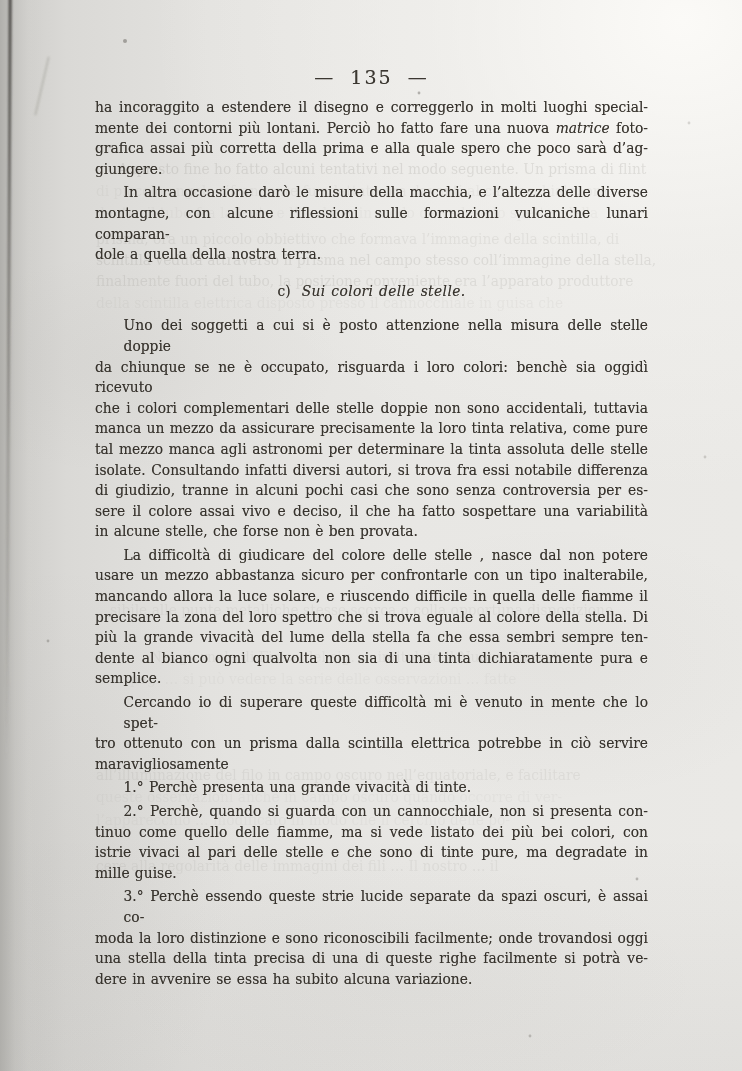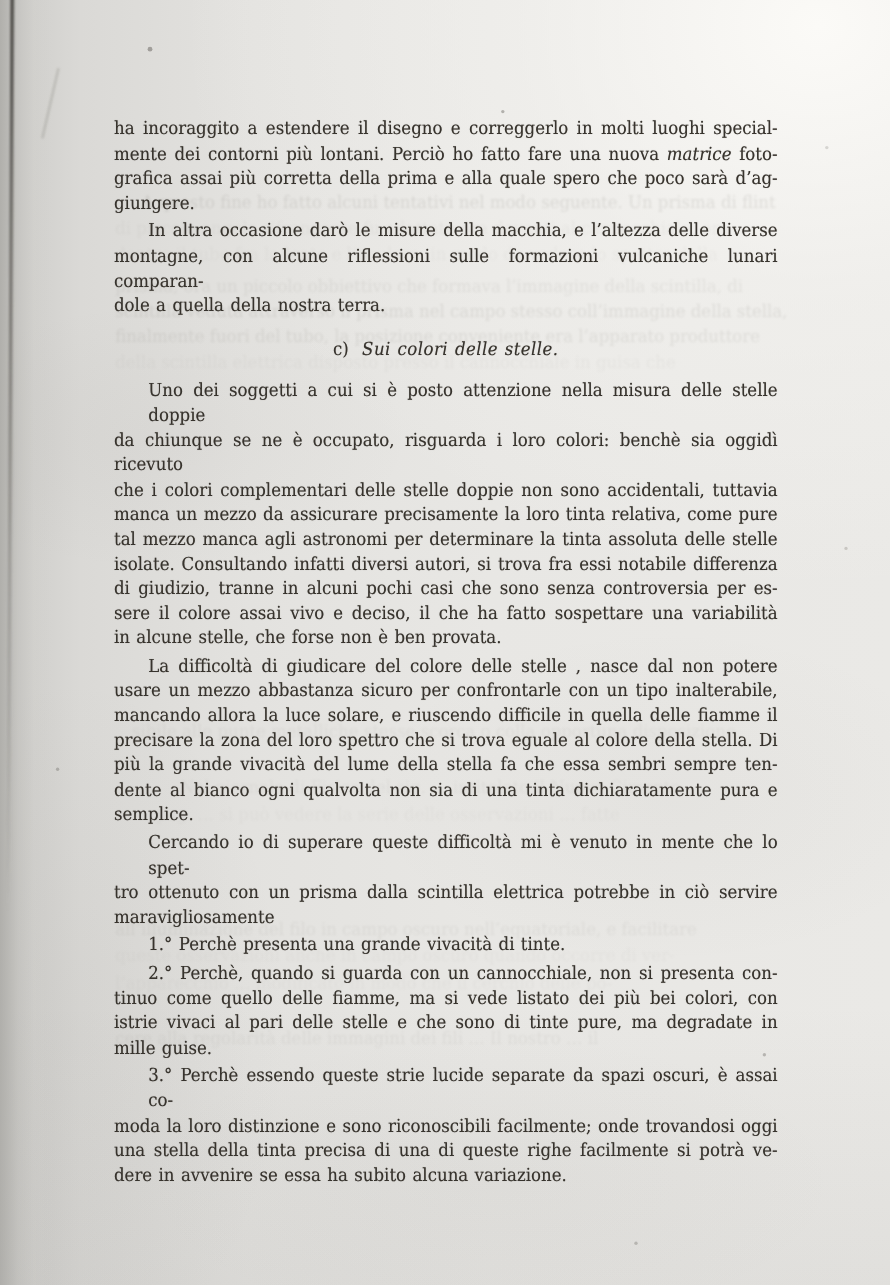--- a/index.html
+++ b/index.html
@@ -72,20 +72,21 @@
       <span class="gf" style="left: 96px; top: 273px; opacity: 0.15;">finalmente fuori del tubo, la posizione conveniente era l’apparato produttore</span>
       <span class="gf" style="left: 96px; top: 295px; opacity: 0.07;">della scintilla elettrica disposto presso il cannocchiale in guisa che</span>
       <span class="gf" style="left: 110px; top: 602px; opacity: 0.09;">sibile alle punte metalliche stesse scorca o colla opportuna disposizione</span>
       <span class="gf" style="left: 150px; top: 649px; opacity: 0.08;">Nel giornale di Fisica del sig. … intitolato il Nuovo Cimento</span>
       <span class="gf" style="left: 130px; top: 671px; opacity: 0.06;">pag. … si può vedere la serie delle osservazioni … fatte</span>
       <span class="gf" style="left: 96px; top: 767px; opacity: 0.11;">all’illuminazione del filo in campo oscuro nell’equatoriale, e facilitare</span>
       <span class="gf" style="left: 96px; top: 789px; opacity: 0.06;">queste osservazioni anche in campo oscuro quando occorre di ver-</span>
       <span class="gf" style="left: 96px; top: 812px; opacity: 0.06;">l’apparecchio … modificato in modo che il cerchio delle po-</span>
       <span class="gf" style="left: 96px; top: 858px; opacity: 0.1;">cere alla regolarità delle immagini dei fili … Il nostro … il</span>
     </div>
+  <div class="folio">— 135 —</div>
   <div class="text" id="text">
       <div class="para">
         <div class="tl j">ha incoraggito a estendere il disegno e correggerlo in molti luoghi special-</div>
         <div class="tl j">mente dei contorni più lontani. Perciò ho fatto fare una nuova <i>matrice</i> foto-</div>
         <div class="tl j">grafica assai più corretta della prima e alla quale spero che poco sarà d’ag-</div>
         <div class="tl last">giungere.</div>
       </div>
       <div class="para">
         <div class="tl j ind">In altra occasione darò le misure della macchia, e l’altezza delle diverse</div>
         <div class="tl j">montagne, con alcune riflessioni sulle formazioni vulcaniche lunari comparan-</div>

